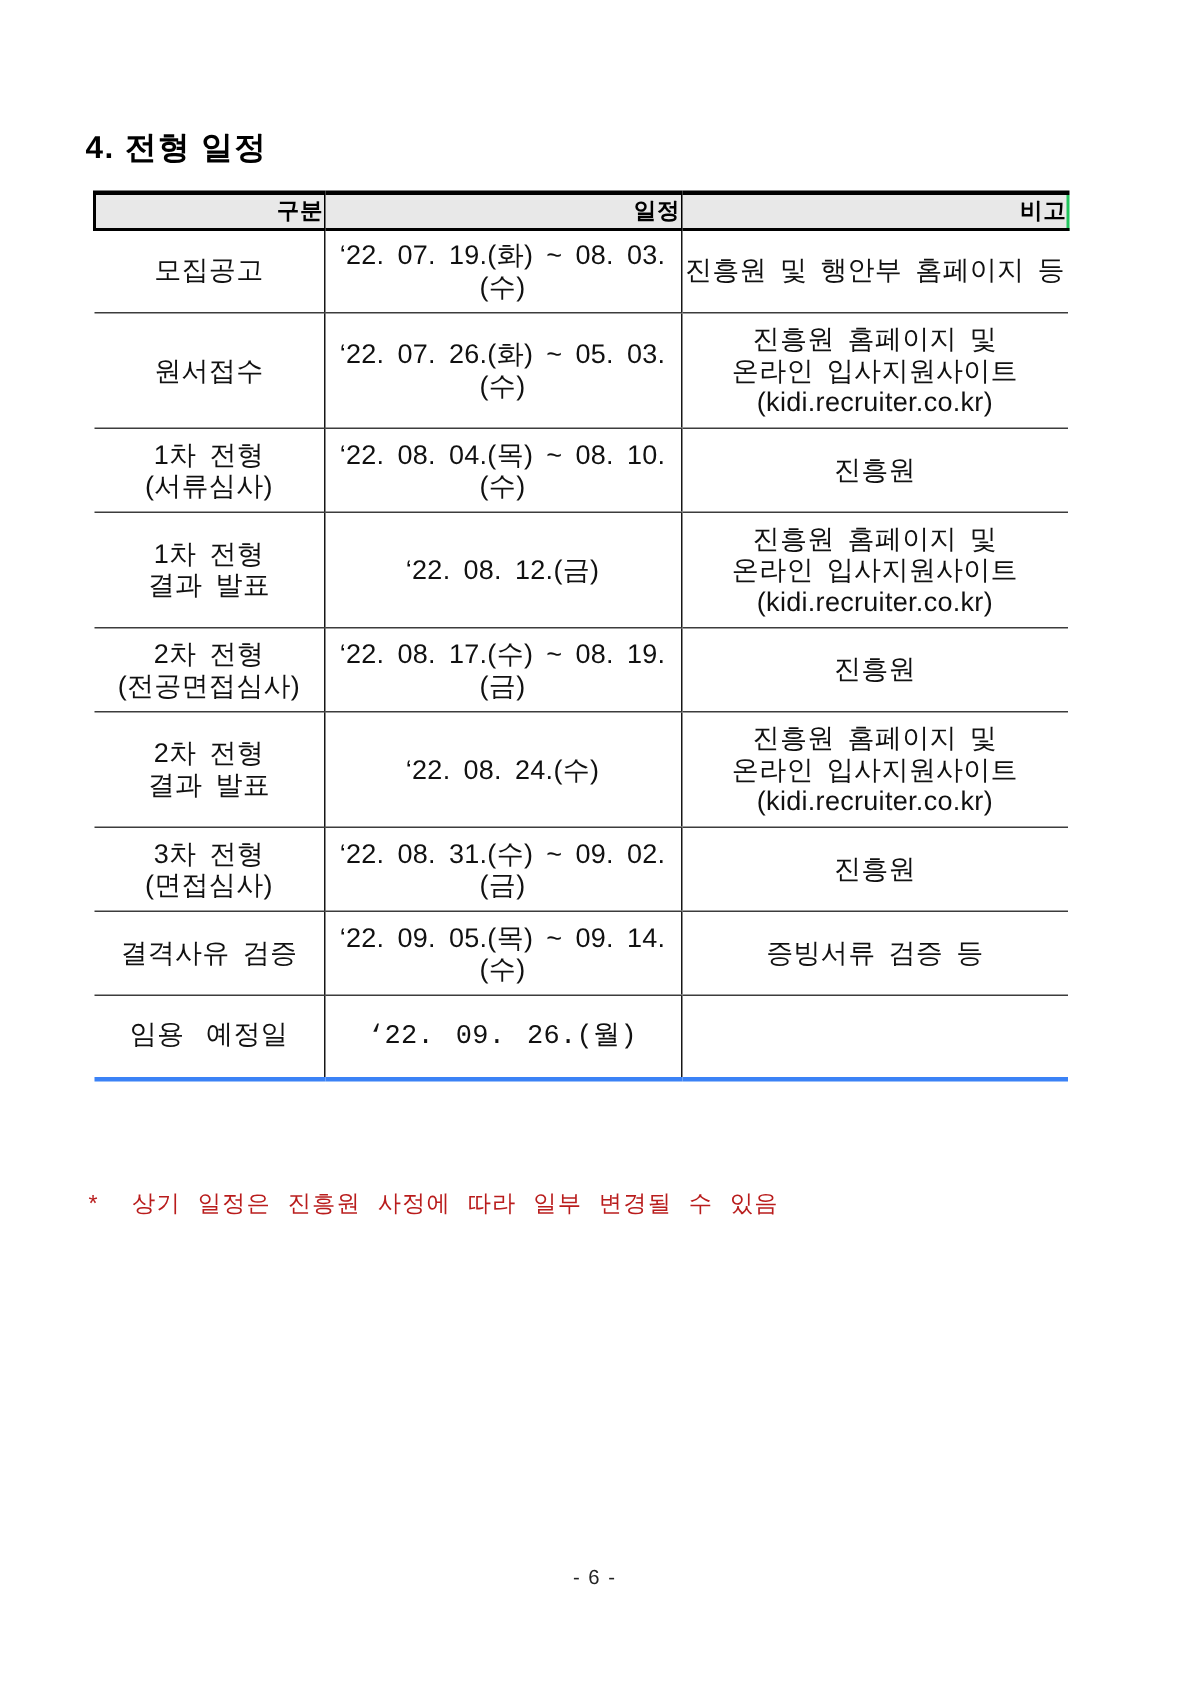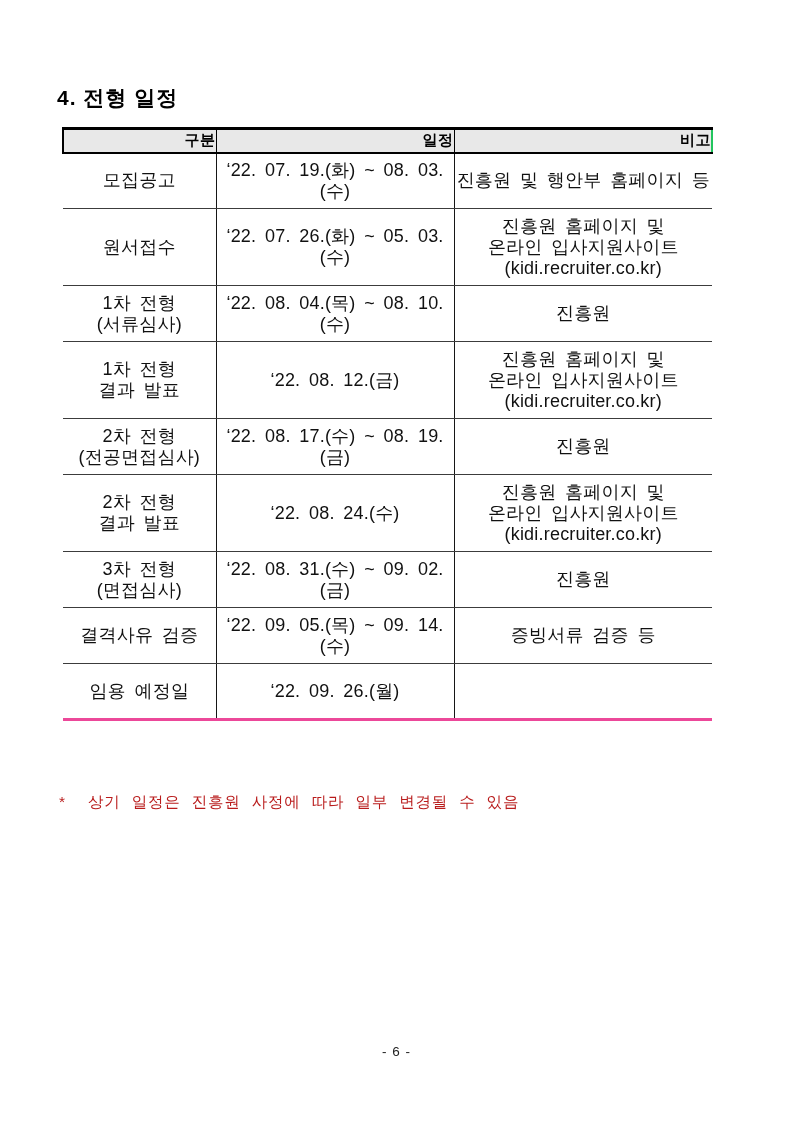--- a/index.html
+++ b/index.html
@@ -50,21 +50,21 @@
     white-space:pre-line;
     line-height:21px;
     word-spacing:3.5px;
     letter-spacing:0.2px;
     color:#111;
   }
   table.schedule td.c1 { border-right:1.6px solid #161616; }
   table.schedule td.c3 { border-left:1.6px solid #161616; }
   table.schedule tr.rh-s { height:56px; }
   table.schedule tr.rh-t { height:77px; }
-  table.schedule tbody tr:last-child td { border-bottom:3px solid #ec4899; }
+  table.schedule tbody tr:last-child td { border-bottom:3px solid #3b82f6;font-family:Liberation Mono, monospace; }
   .footnote {
     position:absolute;
     left:59px; top:792px;
     font-size:15.5px;
     color:#b91c1c;
     word-spacing:6px;
     letter-spacing:0.8px;
     white-space:pre-wrap;
   }
   .page-number {

